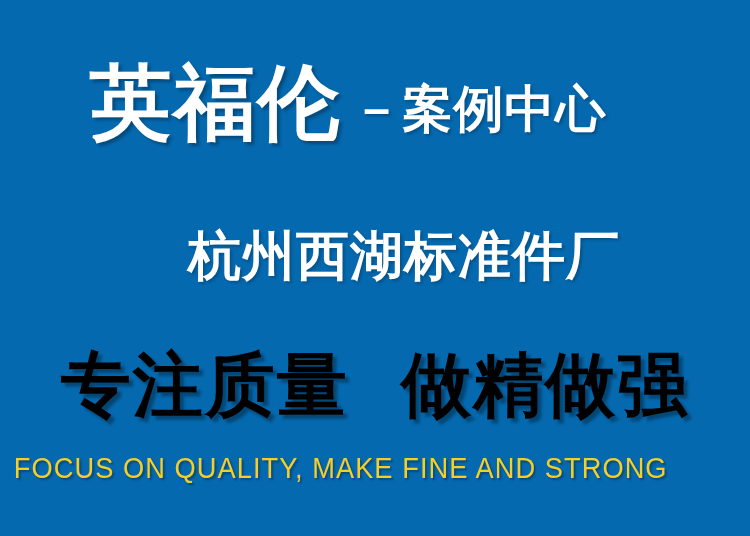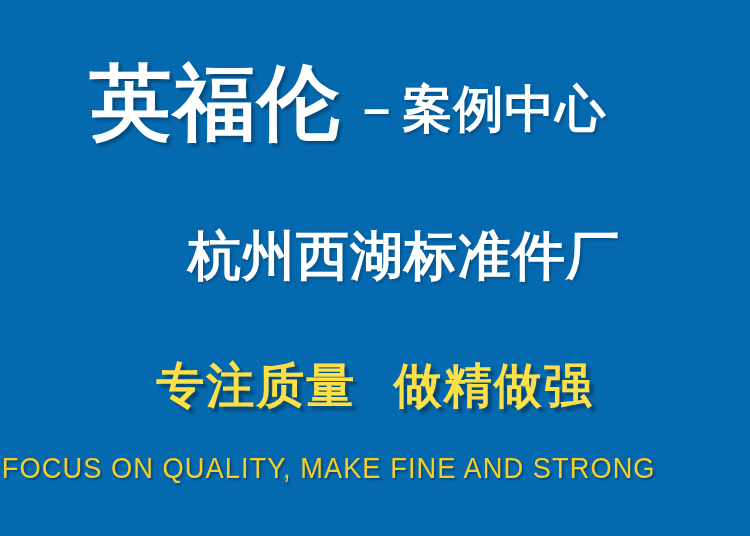--- a/index.html
+++ b/index.html
@@ -85,31 +85,31 @@
     width: 750px;
     height: 80px;
     display: flex;
     align-items: center;
     justify-content: center;
     white-space: pre;
   }
   .slogan-cn {
     font-family: "DejaVu Sans", "Liberation Sans", sans-serif;
     font-weight: bold;
-    font-size: 48px;
+    font-size: 70px;
     line-height: 1;
-    color: #fde047;
+    color: #000000;
     letter-spacing: 2px;
     text-shadow: 4px 4px 3px rgba(0,0,0,0.33);
   }
 
   
   .english-row {
     position: absolute;
-    left: 0;
+    left: 12px;
     top: 450px;
     width: 658px;
     height: 36px;
     display: flex;
     align-items: center;
     justify-content: center;
     white-space: nowrap;
   }
   .slogan-en {
     font-family: "Liberation Sans", "DejaVu Sans", sans-serif;

